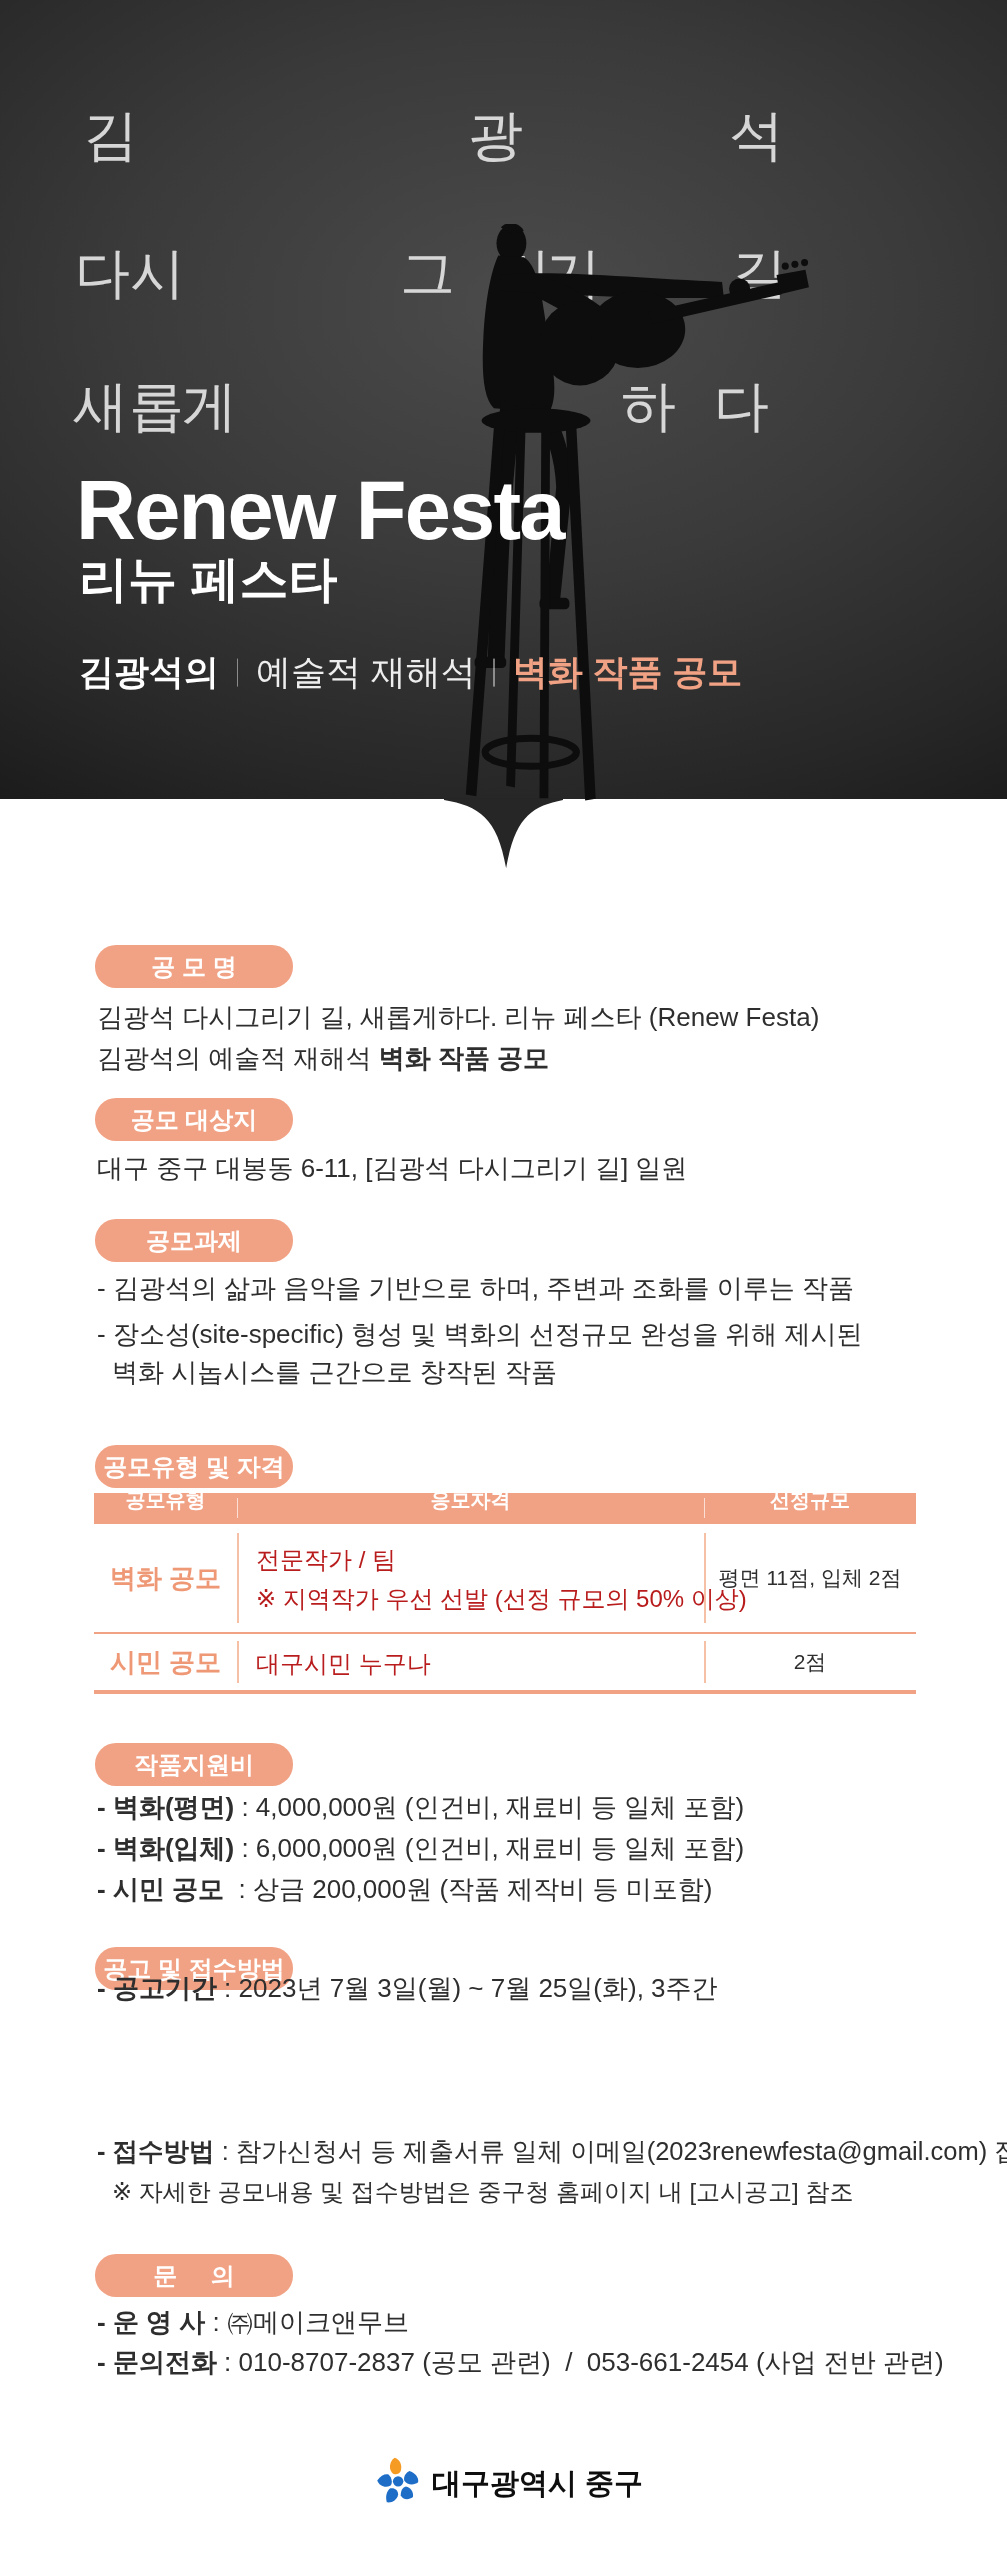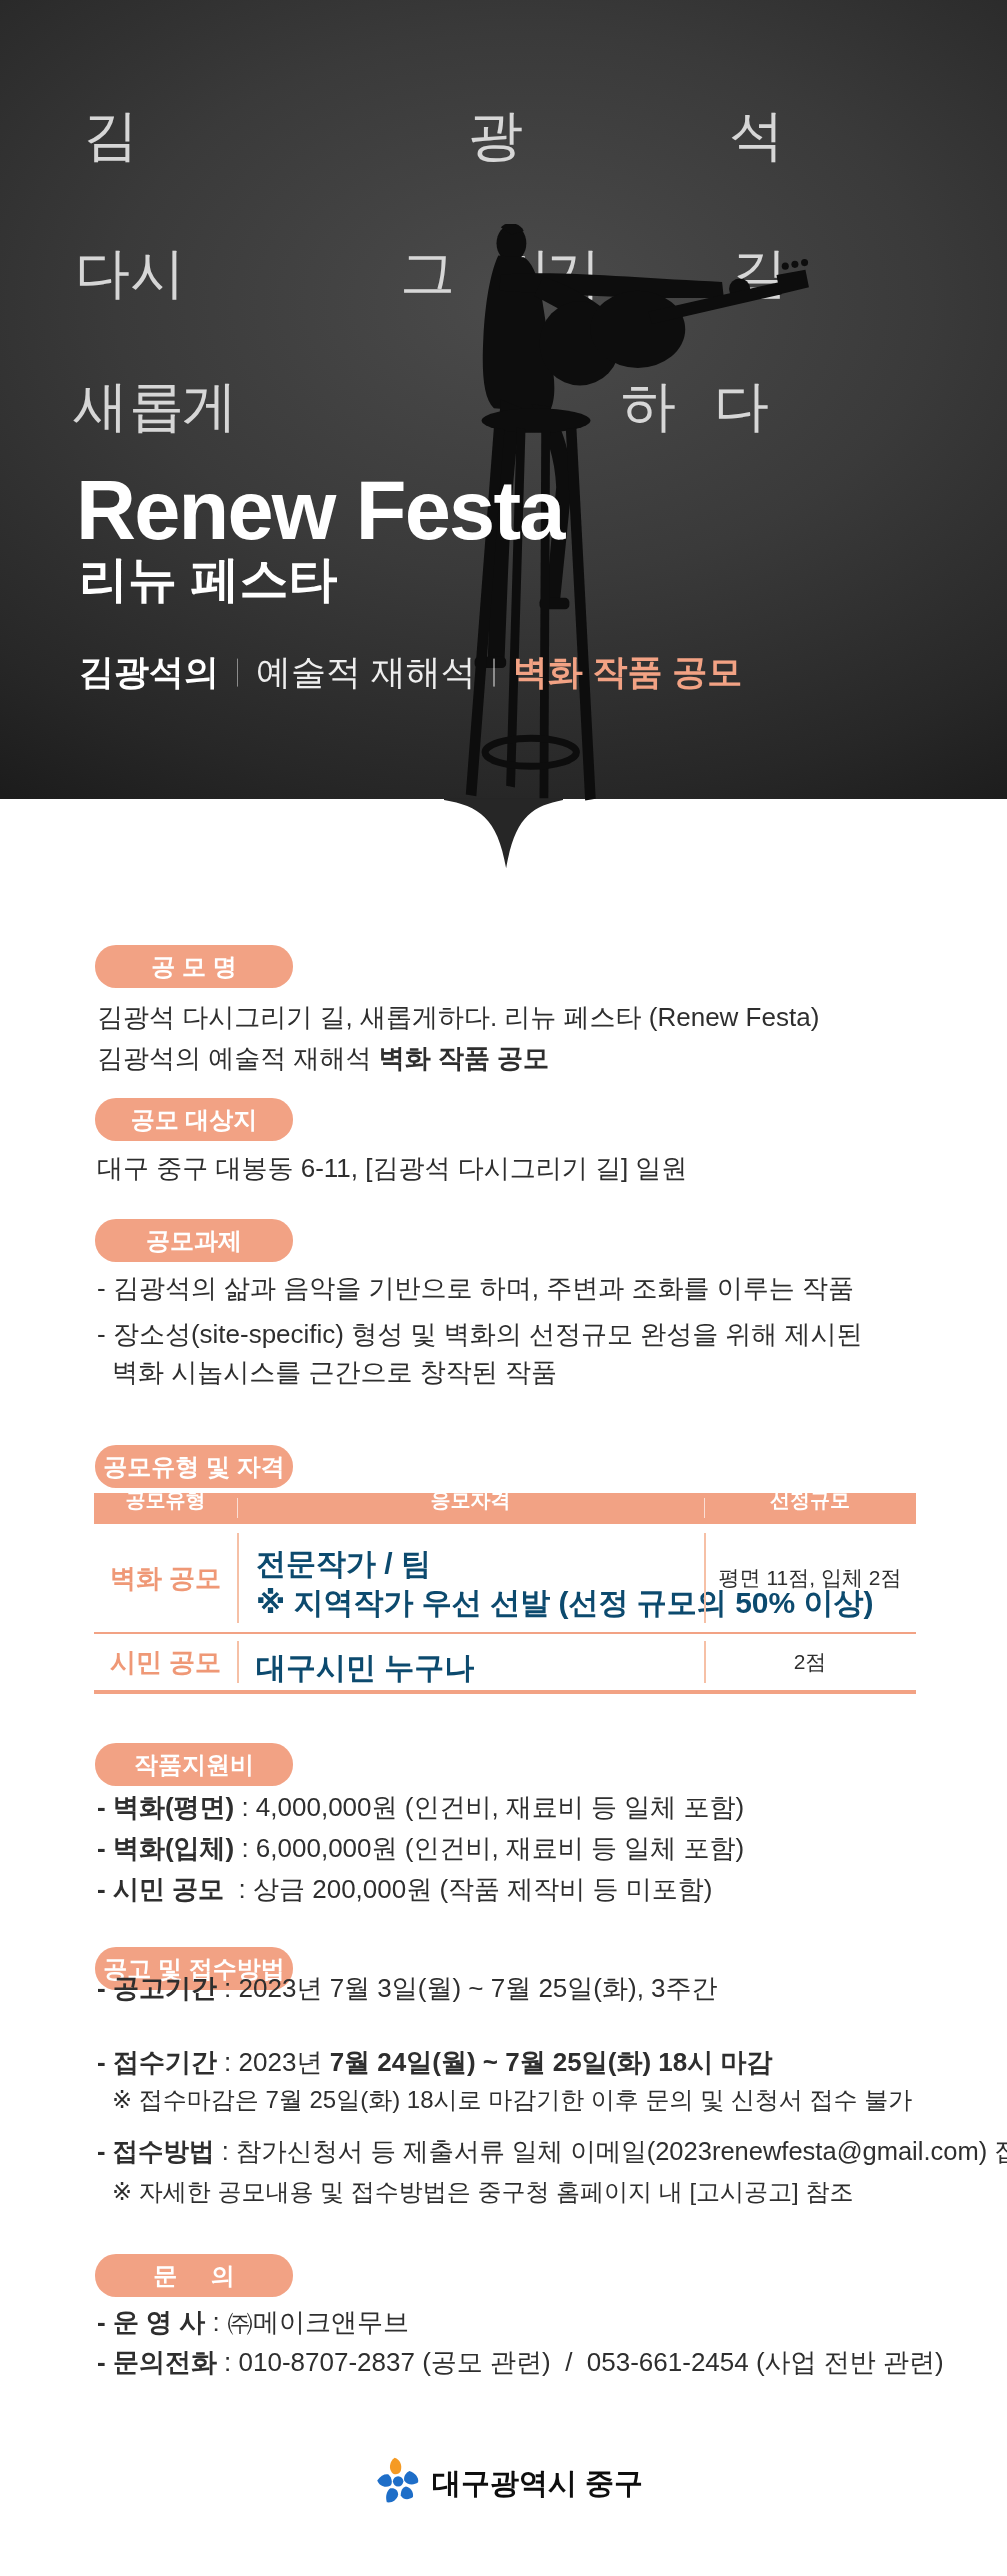--- a/index.html
+++ b/index.html
@@ -43,21 +43,21 @@
   .note{position:absolute;left:112px;font-size:24px;line-height:1.25;white-space:pre;color:#2e2e2e;}
   
   .tbl{position:absolute;left:94px;top:1493px;width:822px;height:202px;}
   .tbl .thead{position:absolute;left:0;top:0;width:822px;height:31px;}
   .tbl .th{position:absolute;top:0;height:14px;display:flex;align-items:center;justify-content:center;color:#ffffff;font-size:20px;font-weight:700;}
   .tbl .vdiv-h{position:absolute;top:5.3px;height:20px;width:0.9px;background:rgba(255,255,255,0.65);}
   .tbl .vdiv-b{position:absolute;width:1.8px;}
   .tbl .hdiv{position:absolute;left:0;width:822px;}
   .cell-type{position:absolute;left:0;width:143px;display:flex;align-items:center;justify-content:center;font-size:26px;font-weight:700;}
   .cell-center{position:absolute;display:flex;align-items:center;justify-content:center;font-size:21px;color:#2e2e2e;}
-  .cell-left{position:absolute;left:162px;font-size:30px;color:#0c4a6e;white-space:pre;font-weight:bold;}
+  .cell-left{position:absolute;left:162px;font-size:24px;color:#b91c1c;white-space:pre;}
   
   .footer-org{position:absolute;left:432px;top:2464px;font-size:29px;font-weight:800;color:#0e0e0e;white-space:pre;}
 </style>
 </head>
 <body>
 
 <div id="poster">
 
   <div class="abs hero">
 
@@ -168,22 +168,20 @@
     <div class="hdiv acc-bg" style="top: 197px; height: 3.5px; background: rgb(242, 162, 132);"></div>
   </div>
 
   <div class="pill" style="top: 1743px; background: rgb(242, 162, 132);">작품지원비</div>
   <div class="line" style="top:1791px"><span class="b">- 벽화(평면)</span><span> : 4,000,000원 (인건비, 재료비 등 일체 포함)</span></div>
   <div class="line" style="top:1832px"><span class="b">- 벽화(입체)</span><span> : 6,000,000원 (인건비, 재료비 등 일체 포함)</span></div>
   <div class="line" style="top:1873px"><span class="b">- 시민 공모</span><span>  : 상금 200,000원 (작품 제작비 등 미포함)</span></div>
 
   <div class="pill" style="top: 1947px; background: rgb(242, 162, 132);">공고 및 접수방법</div>
   <div class="line" style="top:1972px"><span class="b">- 공고기간</span><span> : 2023년 7월 3일(월) ~ 7월 25일(화), 3주간</span></div>
-  <div class="line" style="top:2046px"><span class="b">- 접수기간</span><span> : 2023년 </span><span class="b">7월 24일(월) ~ 7월 25일(화) 18시 마감</span></div>
-  <div class="note" style="top:2085px">※ 접수마감은 7월 25일(화) 18시로 마감기한 이후 문의 및 신청서 접수 불가</div>
   <div class="line" style="top:2136px;font-size:25.5px"><span class="b">- 접수방법</span><span> : 참가신청서 등 제출서류 일체 이메일(2023renewfesta@gmail.com) 접수</span></div>
   <div class="note" style="top:2177px">※ 자세한 공모내용 및 접수방법은 중구청 홈페이지 내 [고시공고] 참조</div>
 
   <div class="pill" style="top: 2254px; background: rgb(242, 162, 132);">문     의</div>
   <div class="line" style="top:2306px"><span class="b">- 운 영 사</span><span> : ㈜메이크앤무브</span></div>
   <div class="line" style="top:2346px"><span class="b">- 문의전화</span><span> : 010-8707-2837 (공모 관련)  /  053-661-2454 (사업 전반 관련)</span></div>
 
   <svg class="abs" style="left:376px;top:2457px" width="46" height="47" viewBox="0 0 52 54">
 
     <path id="logo-flame" d="M21,1 C27,3 30,9 28,16 C26,20 21,21 18,18 C14,14 15,5 21,1 Z" fill="#F59A23"></path>

